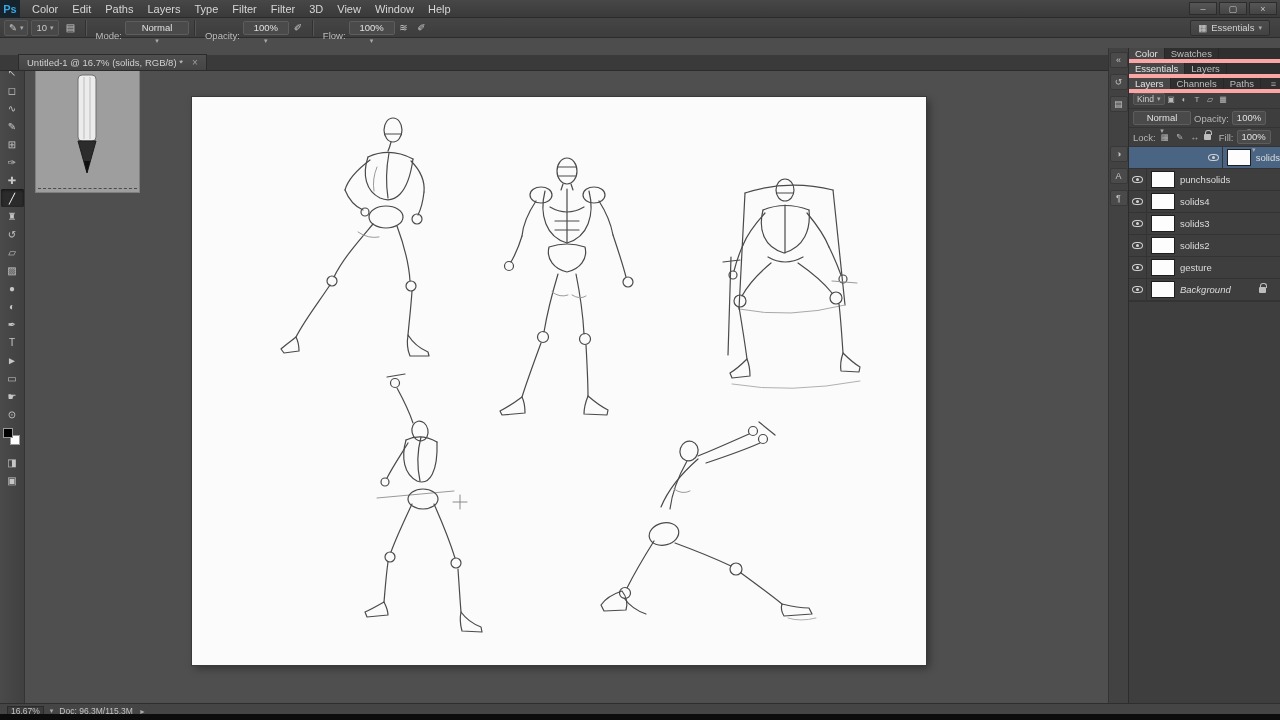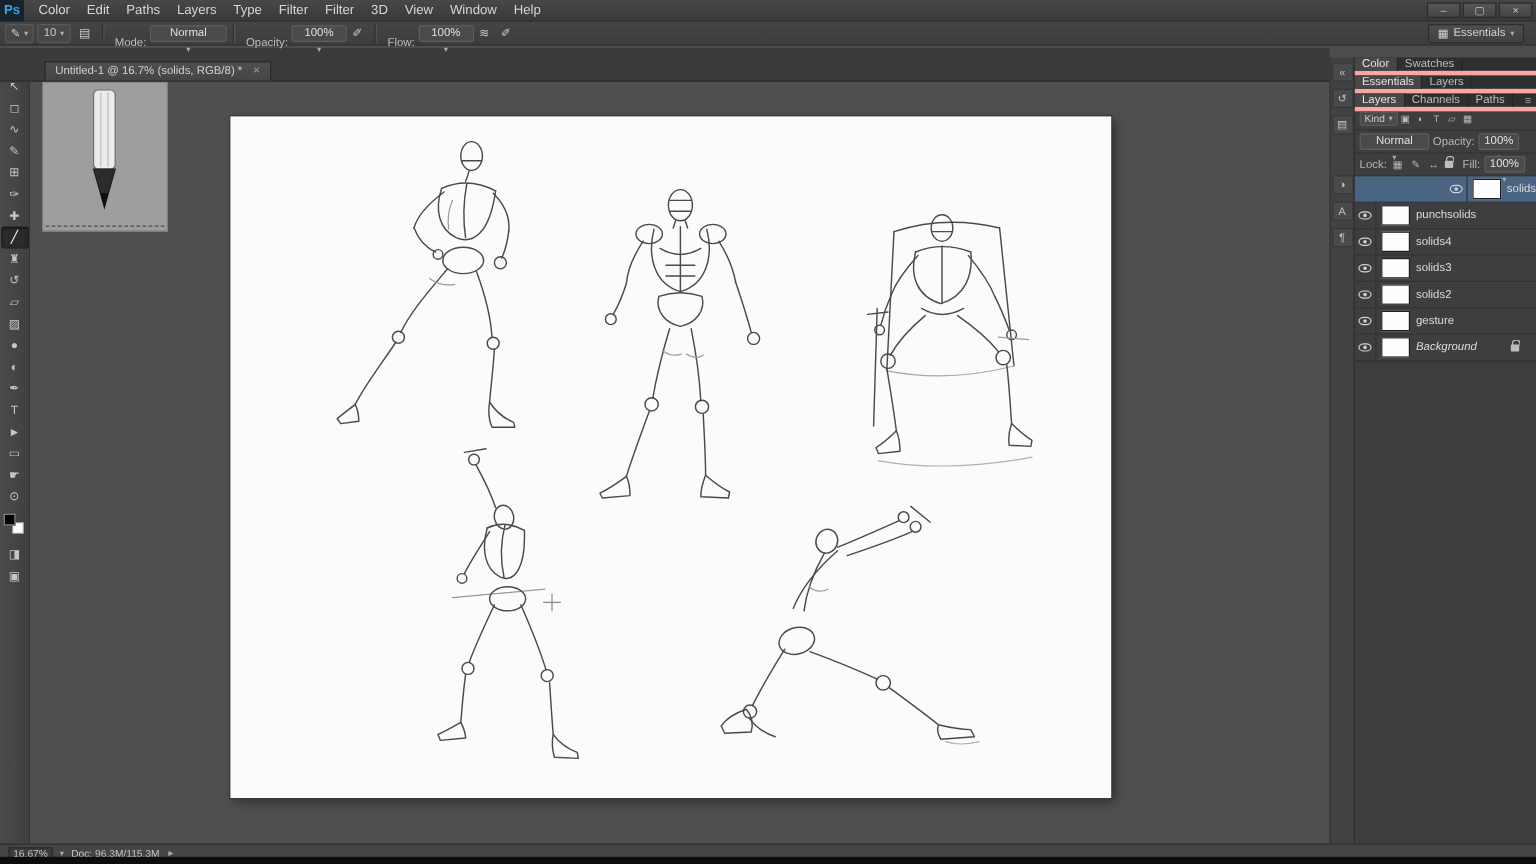--- a/index.html
+++ b/index.html
@@ -28,22 +28,22 @@
   .opt-label { margin:16px 3px 0 5px; color:#bdbdbd; }
   .opt-select { display:inline-flex; align-items:center; justify-content:space-between; gap:4px;
     background:#4a4a4a; border:1px solid #5d5d5d; border-radius:2px; height:14px; padding:0 4px; color:#e0e0e0;flex-direction:column; }
   .caret { font-size:7px; color:#aaa; }
   .vsep { width:1px; height:16px; background:#313131; box-shadow:1px 0 0 #555; margin:0 5px; }
   .workspace-chip { margin-left:auto; margin-right:6px; display:inline-flex; align-items:center; gap:4px;
     height:16px; padding:0 7px; background:linear-gradient(#4d4d4d,#424242); border:1px solid #2e2e2e;
     border-radius:2px; color:#d2d2d2; }
 
   
-  .tabbar { position:absolute; top:40px; left:0; right:172px; height:28px; background:#3a3a3a;
-    border-bottom:1px solid #2b2b2b; display:flex; align-items:flex-end; padding-left:37px; z-index:28; }
+  .tabbar { position:absolute; top:55px; left:0; right:172px; height:16px; background:#3a3a3a;
+    border-bottom:1px solid #2b2b2b; display:flex; align-items:flex-end; padding-left:18px; z-index:28; }
   .doc-tab { height:16px; display:flex; align-items:center; gap:9px; padding:0 8px;
     background:linear-gradient(#4f4f4f,#454545); border:1px solid #2b2b2b; border-bottom:none;
     font-size:9.5px; color:#d0d0d0; }
   .tab-close { color:#9f9f9f; font-size:10px; }
 
   
   .toolbox { position:absolute; top:55px; left:0; width:25px; bottom:17px;
     background:linear-gradient(90deg,#4a4a4a,#404040); border-right:1px solid #333;
     display:flex; flex-direction:column; align-items:center; padding-top:8px; z-index:20; }
   .tool { width:23px; height:18px; display:flex; align-items:center; justify-content:center;

